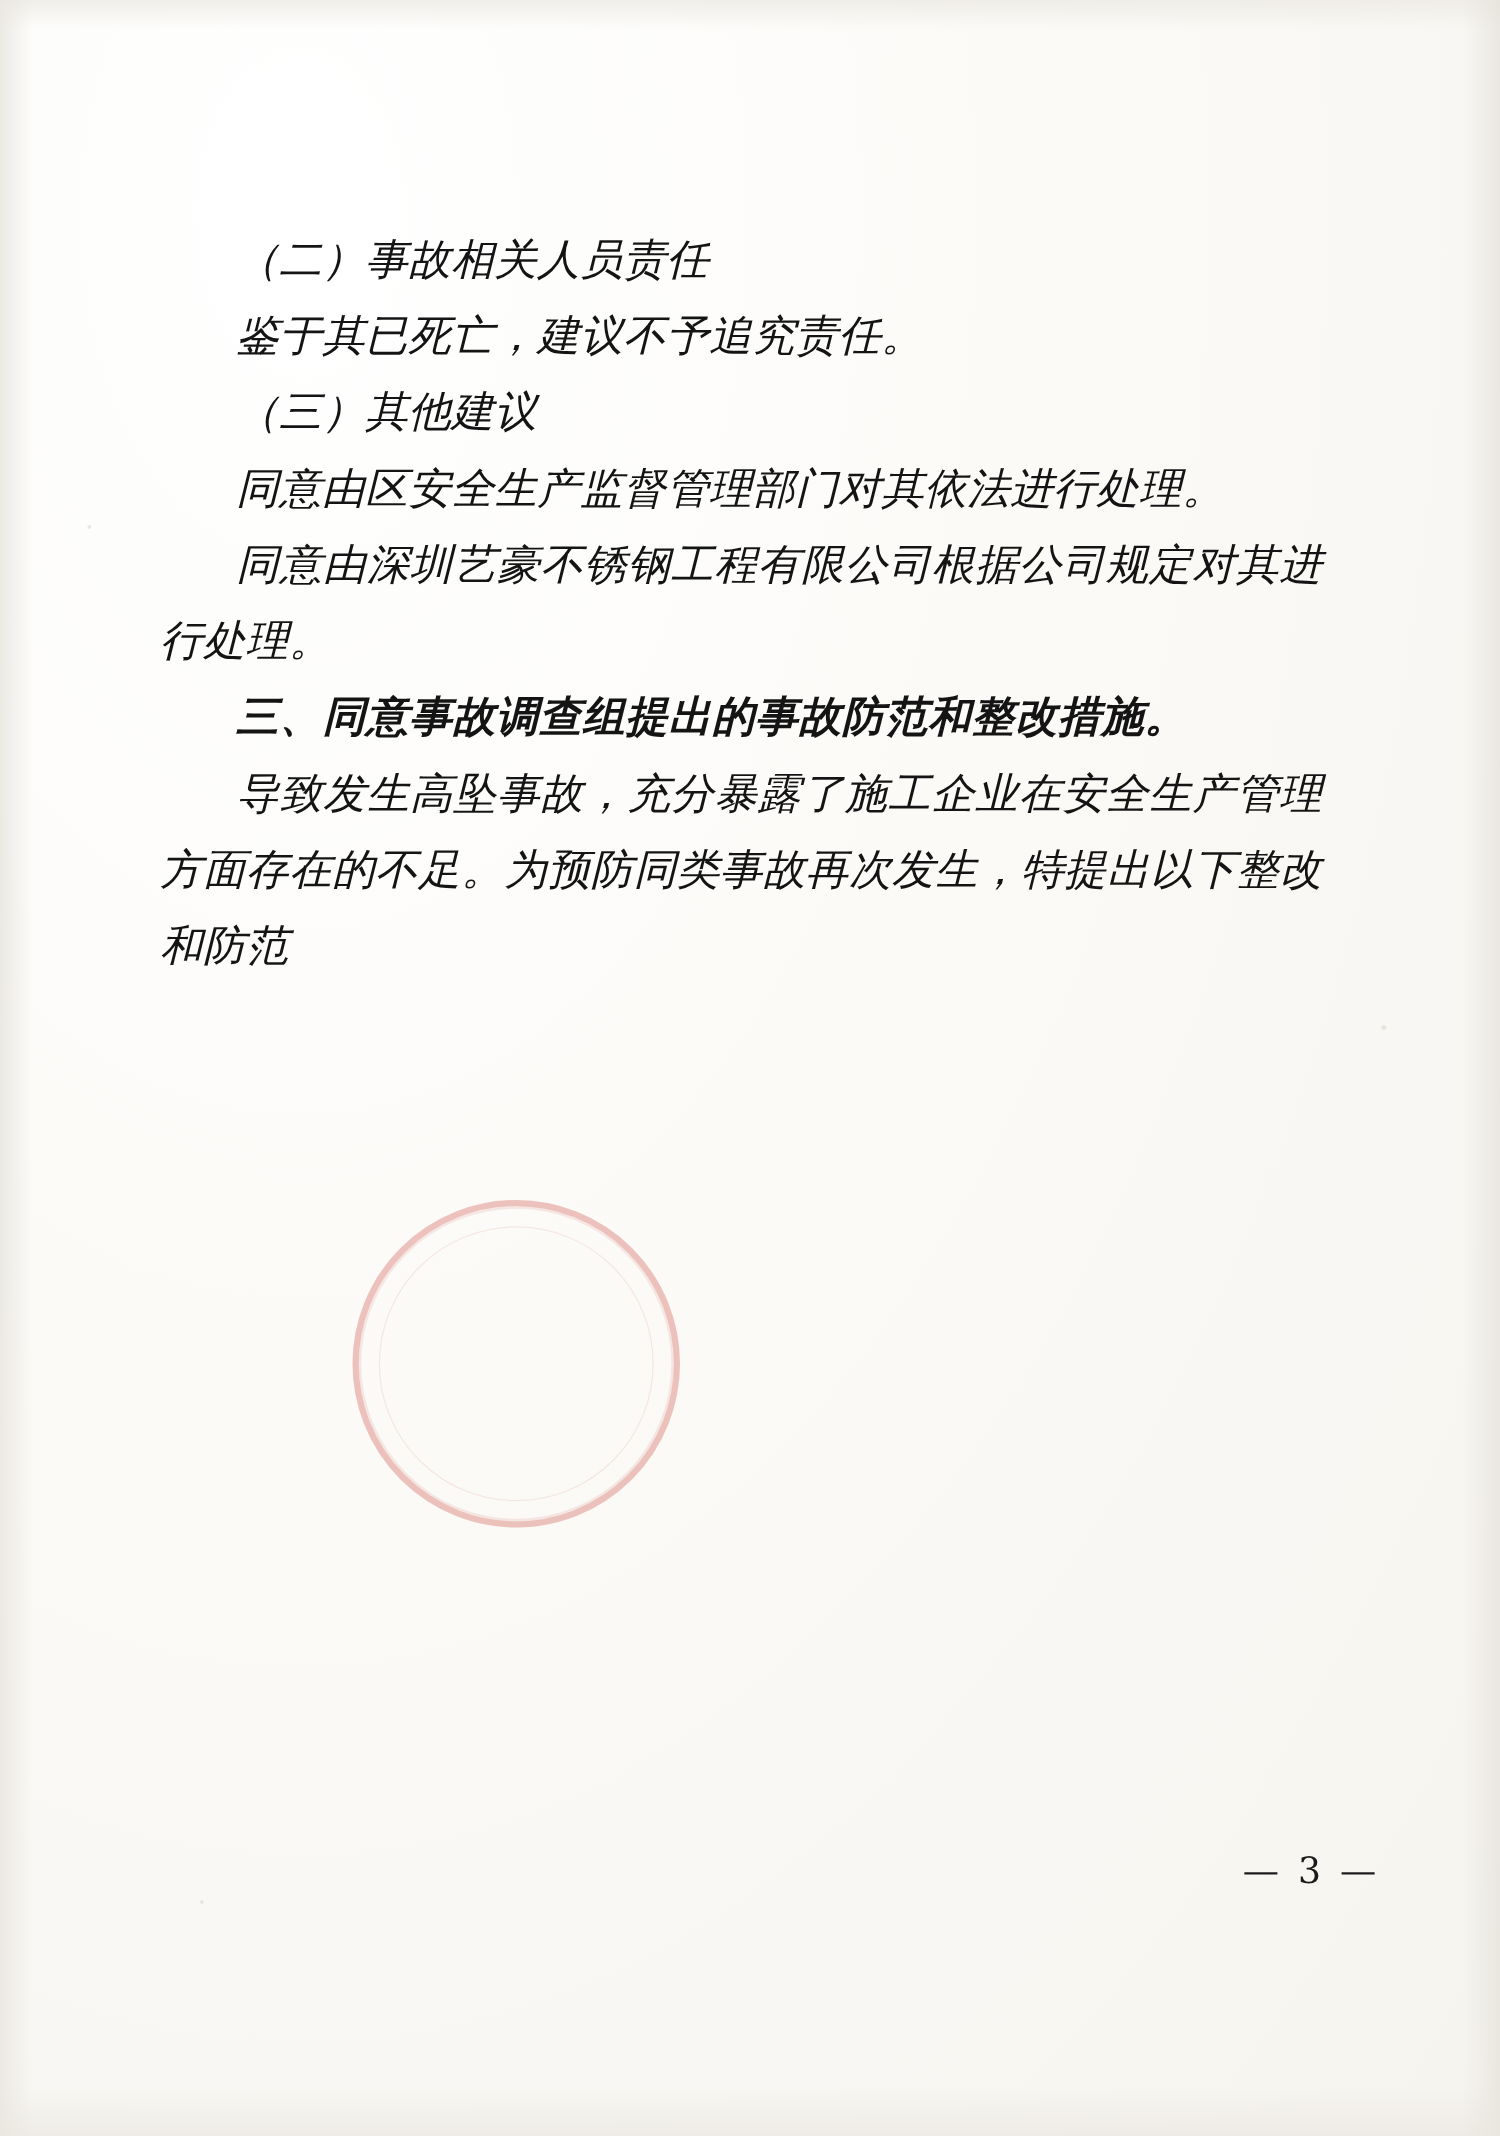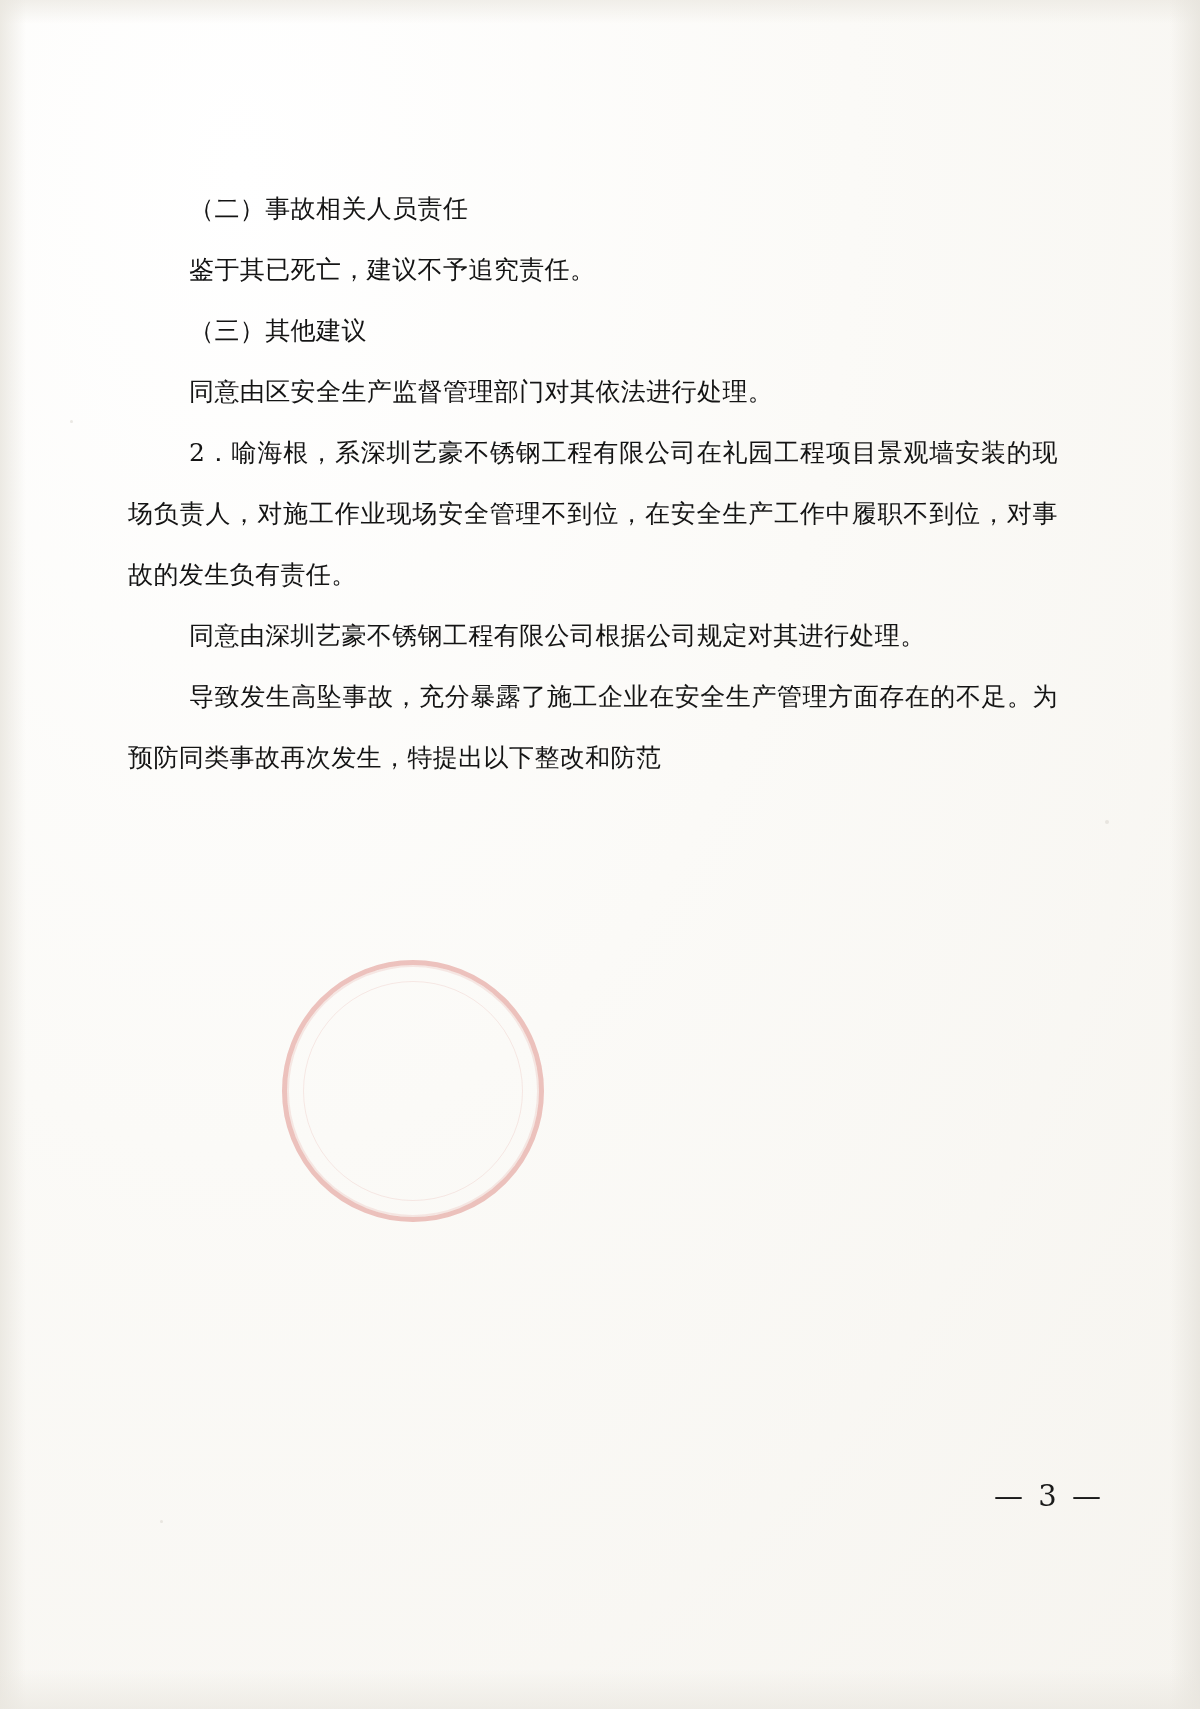--- a/index.html
+++ b/index.html
@@ -54,26 +54,27 @@
 
   .content {
     position: absolute;
     left: 128px;
     top: 178px;
     width: 930px;
   }
 
   p.para {
     margin: 0 0 0.0px 0;
-    font-size: 25px;
+    font-size: 34px;
     line-height: 61px;
     color: #141414;
     text-align: justify;
     text-justify: inter-ideograph;
     letter-spacing: 0.4px;
+    font-style: italic;
   }
   p.para.indent {
     text-indent: 61px;
   }
   p.para.bold {
     font-weight: bold;
     letter-spacing: 0.6px;
   }
 
   
@@ -125,21 +126,21 @@
 
   <div class="speck" style="left:70px; top:420px; width:3px; height:3px;"></div>
   <div class="speck" style="left:1105px; top:820px; width:4px; height:4px;"></div>
   <div class="speck" style="left:160px; top:1520px; width:3px; height:3px;"></div>
 
   <div class="content">
     <p class="para indent">（二）事故相关人员责任</p>
     <p class="para indent">鉴于其已死亡，建议不予追究责任。</p>
     <p class="para indent">（三）其他建议</p>
     <p class="para indent">同意由区安全生产监督管理部门对其依法进行处理。</p>
-    <p class="para indent">2．喻海根，系深圳艺豪不锈钢工程有限公司在礼园工程项目景观墙安装的现场负责人，对施工作业现场安全管理不到位，在安全生产工作中履职不到位，对事故的发生负有责任。</p>
     <p class="para indent">同意由深圳艺豪不锈钢工程有限公司根据公司规定对其进行处理。</p>
+    <p class="para indent bold">三、同意事故调查组提出的事故防范和整改措施。</p>
     <p class="para indent">导致发生高坠事故，充分暴露了施工企业在安全生产管理方面存在的不足。为预防同类事故再次发生，特提出以下整改和防范</p>
   </div>
 
   <div class="seal"></div>
 
   <div class="page-number">— 3 —</div>
 </div>
 
 </body></html>

